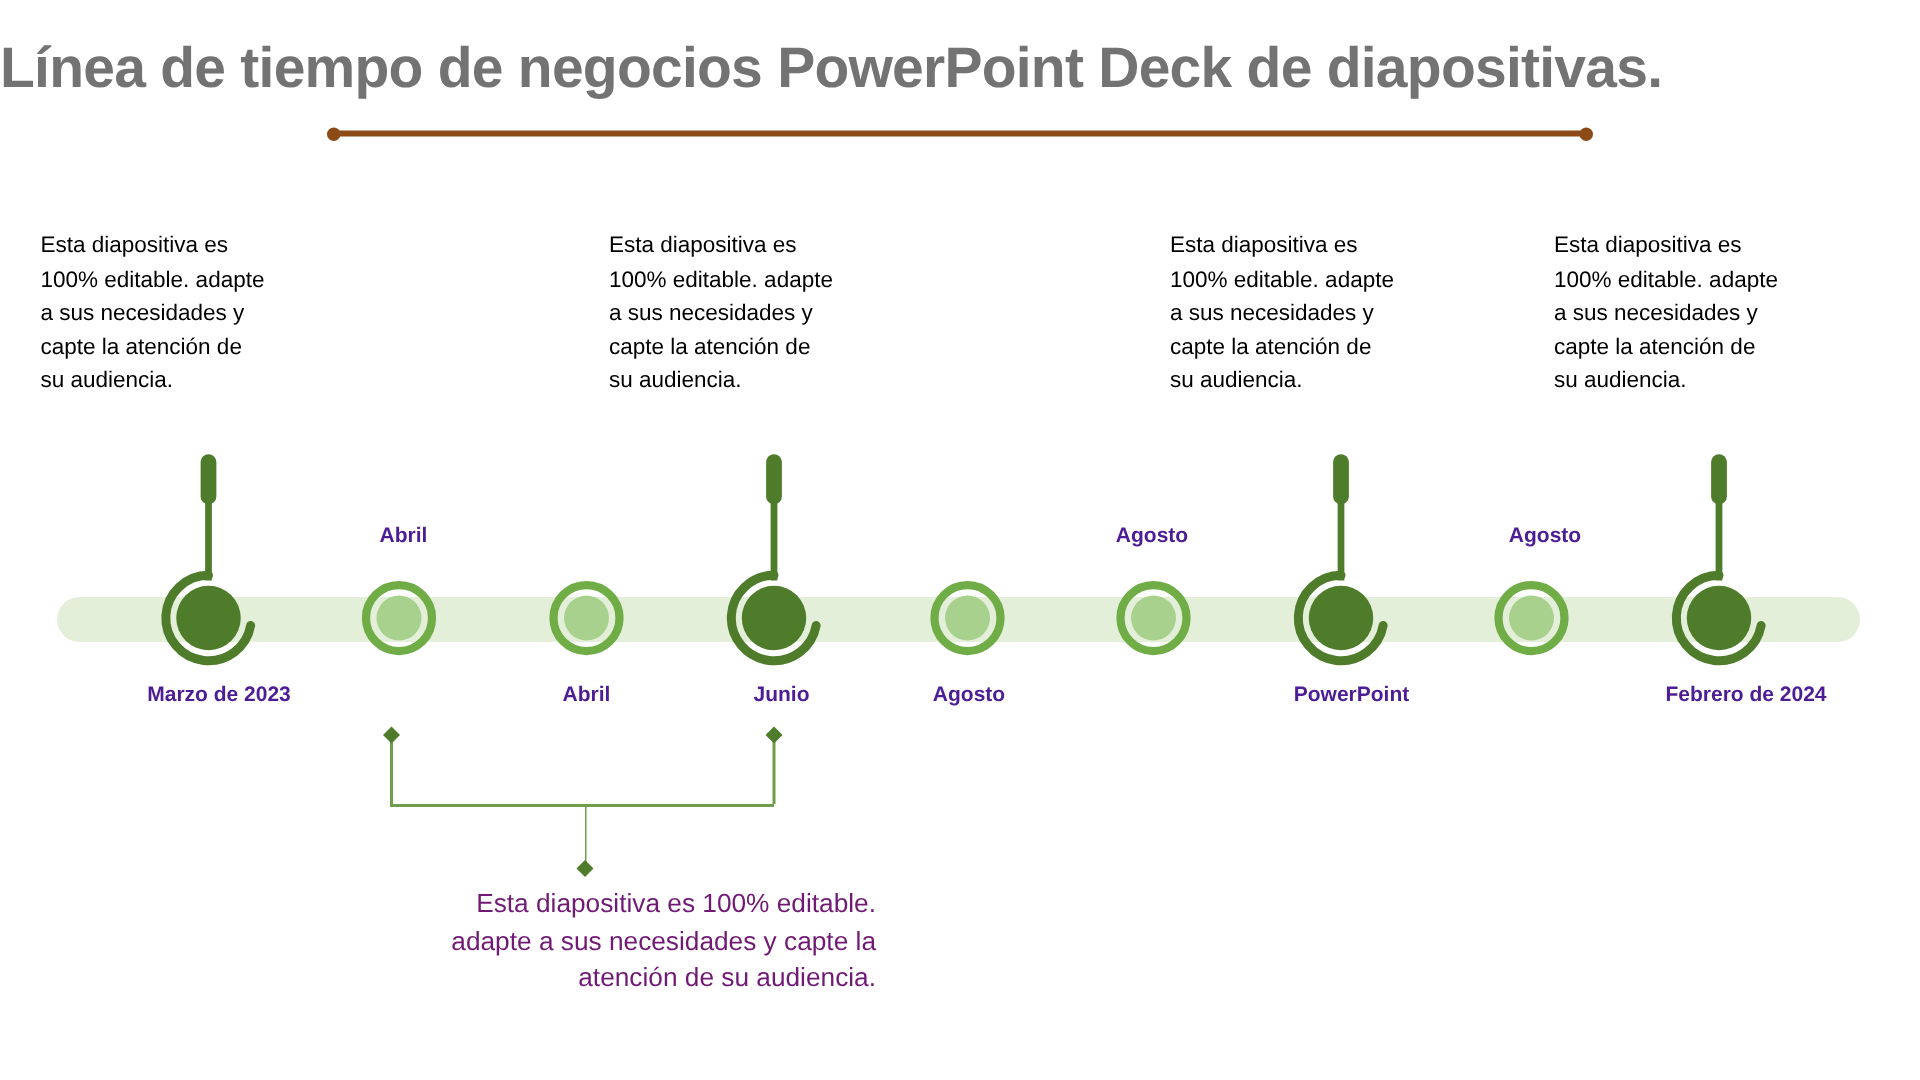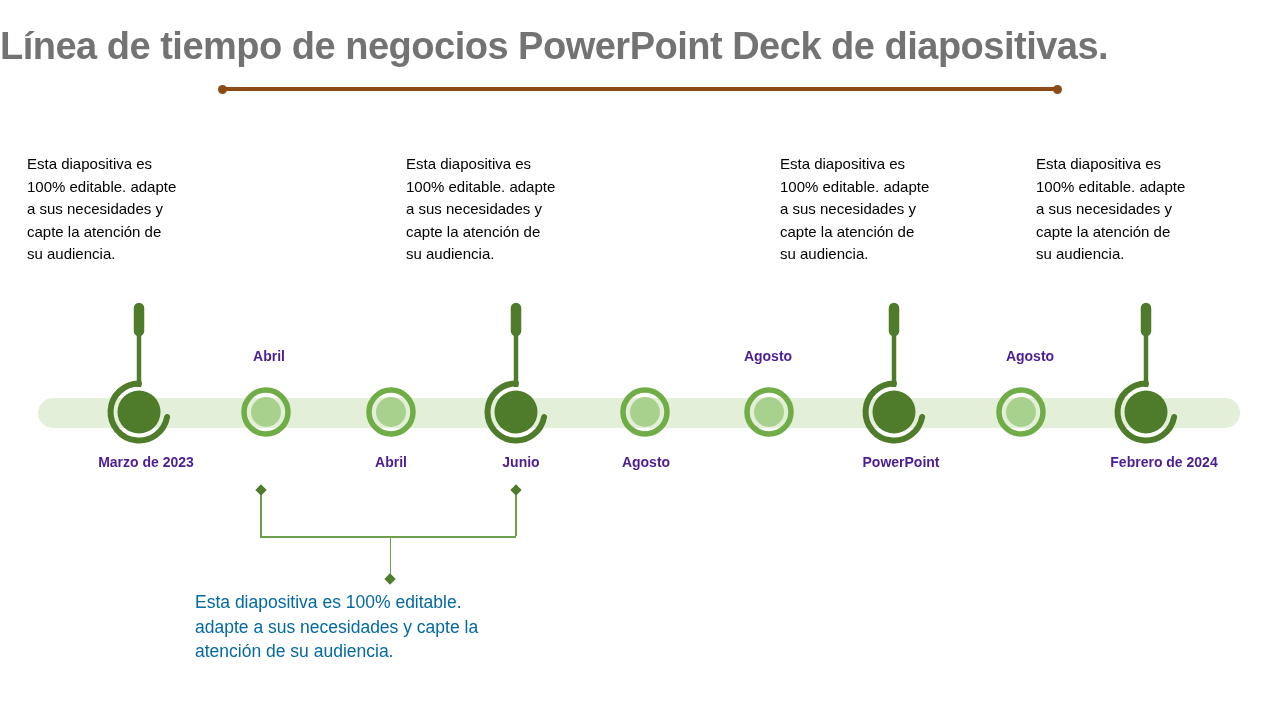--- a/index.html
+++ b/index.html
@@ -45,22 +45,22 @@
   .bl-left{left:260px;top:493px;width:1.5px;height:43px;}
   .bl-right{left:515px;top:493px;width:1.5px;height:43px;}
   .bl-h{left:260px;top:536px;width:256px;height:1.5px;}
   .bl-stem{left:389.5px;top:537px;width:1.5px;height:40px;}
   .diamond{position:absolute;width:8px;height:8px;background:#4e7c2b;transform:rotate(45deg);}
   .d-left{left:257px;top:486px;}
   .d-right{left:512px;top:486px;}
   .d-bottom{left:386px;top:575px;}
 
   .callout-bottom{
-    position:absolute;left:195px;top:590px;width:360px;text-align:left;
-    font-size:17.5px;line-height:24.5px;color:#0369a1;white-space:pre-line;
+    position:absolute;left:224px;top:590px;width:360px;text-align:right;
+    font-size:17.5px;line-height:24.5px;color:#701a75;white-space:pre-line;
   }
 </style>
 </head>
 <body>
 
 <div class="slide">
 
   <svg width="0" height="0" style="position:absolute" aria-hidden="true">
     <defs>
       <symbol id="pin-dark" viewBox="0 0 76 156">

